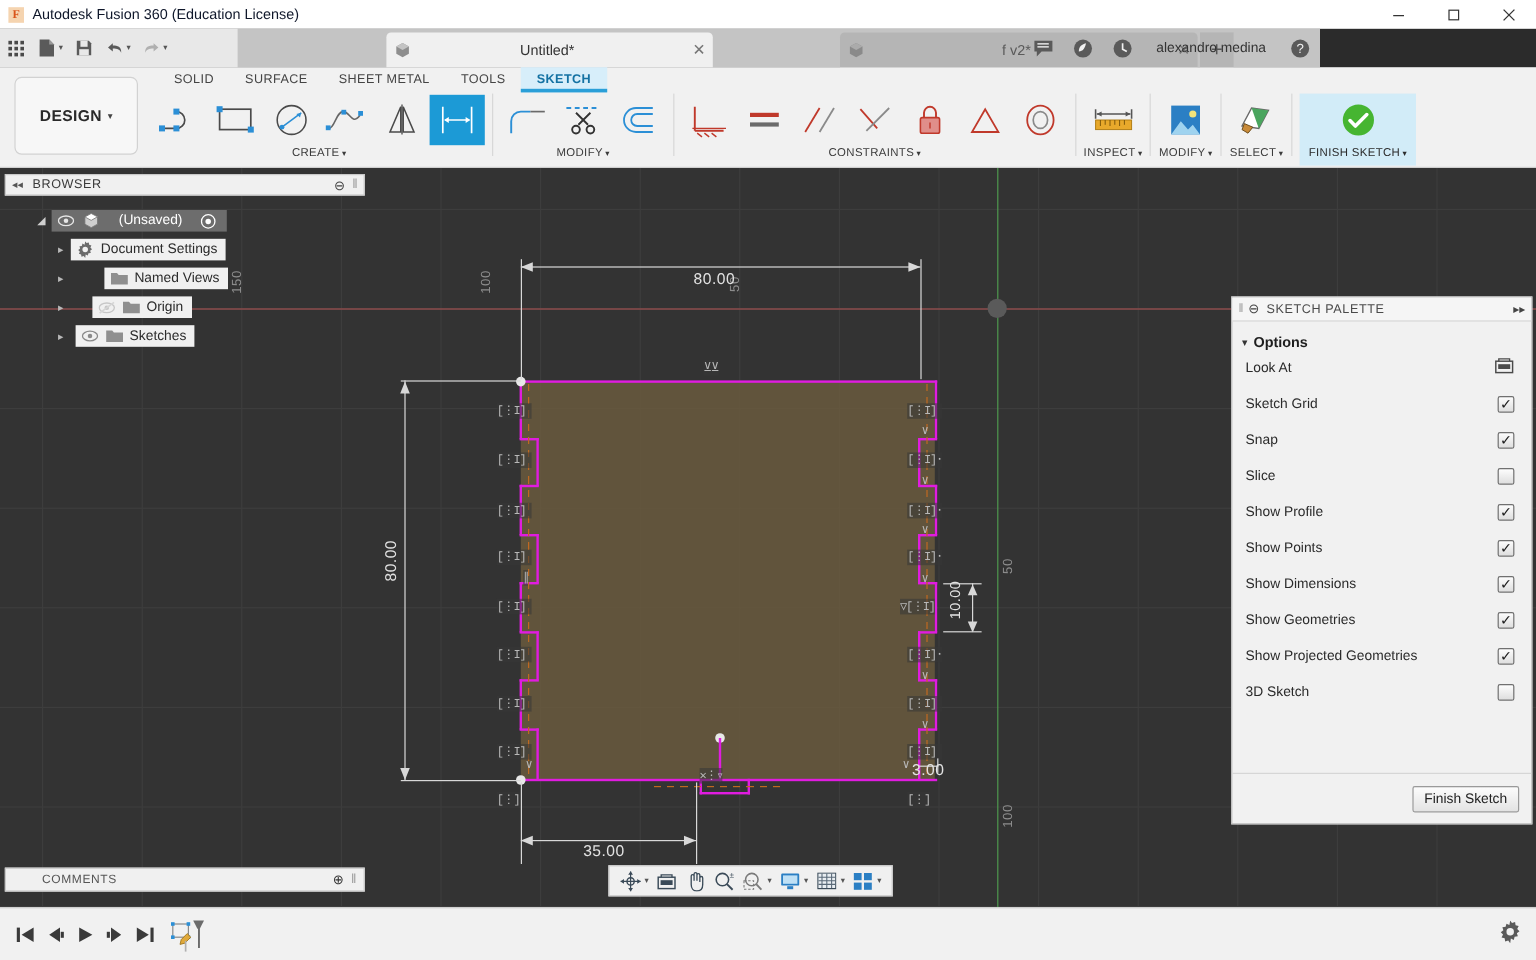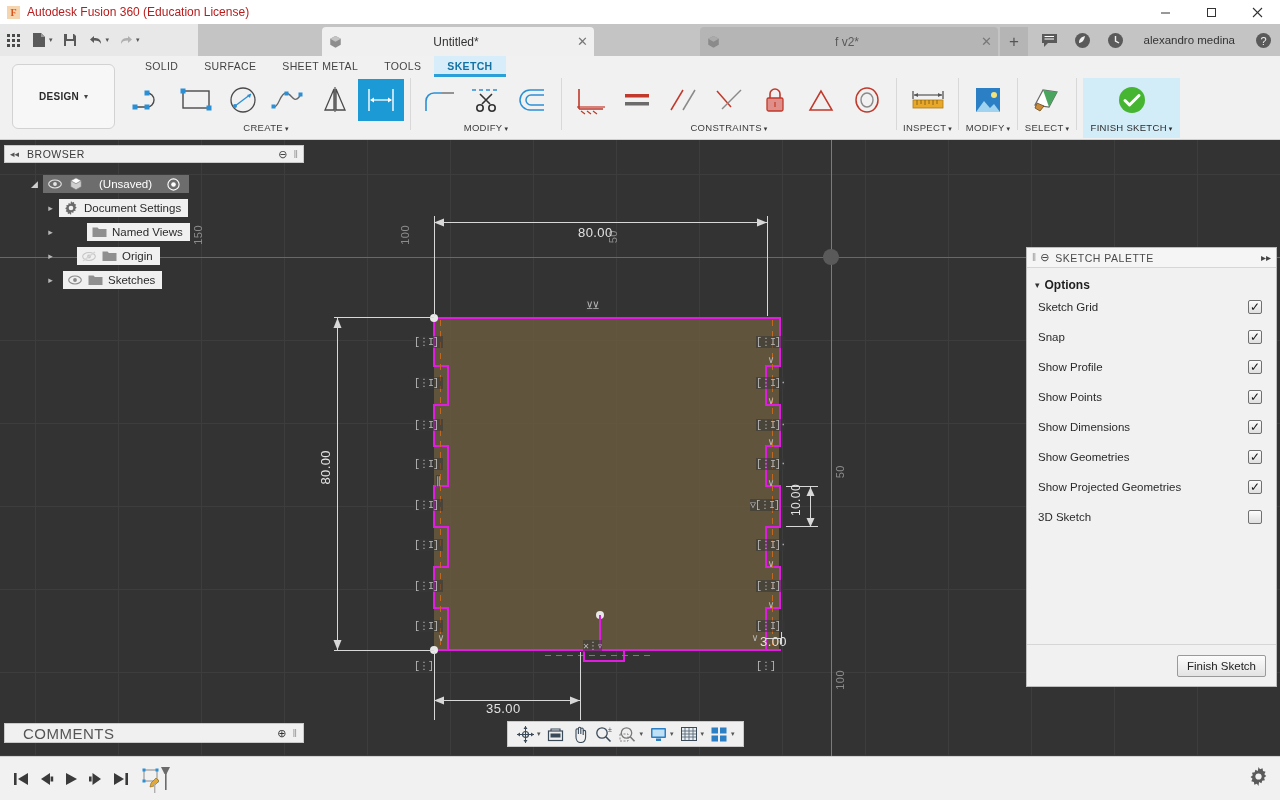--- a/index.html
+++ b/index.html
@@ -14,30 +14,30 @@
   
   .titlebar {
     position: absolute; top: 0; left: 0; width: 1280px; height: 24px;
     background: #ffffff; display: flex; align-items: center;
   }
   .tb-logo {
     width: 13px; height: 13px; margin-left: 7px; margin-right: 7px;
     background: #f5d4b0; color: #d9541a; font-size: 10px; font-weight: bold;
     line-height: 13px; text-align: center; font-family: "Liberation Serif", serif;
   }
-  .tb-title { font-size: 12px; color: #b91c1c; }
+  .tb-title { font-size: 12px; color: #0f172a; }
   .tb-winbtns { margin-left: auto; display: flex; height: 24px; }
   .tb-winbtn {
     width: 46px; height: 24px; display: flex; align-items: center; justify-content: center;
     color: #333; font-size: 12px;
   }
 
   
   .qabar {
-    position: absolute; top: 24px; left: 0; width: 1280px; height: 32px;
+    position: absolute; top: 24px; left: 0; width: 1100px; height: 32px;
     background: #c4c4c4;
   }
   .qa-left {
     position: absolute; left: 0; top: 0; width: 198px; height: 32px;
     background: #e8e8e8; display: flex; align-items: center;
   }
   .qa-icon { width: 26px; height: 32px; display:flex; align-items:center; justify-content:center; color:#444; }
   .qa-caret { font-size: 7px; color: #555; margin-left: -3px; margin-right: 4px; }
   .grid9 { display:grid; grid-template-columns: repeat(3,3px); grid-template-rows: repeat(3,3px); gap:2px; }
   .grid9 i { background:#4a4a4a; display:block; width:3px; height:3px; }
@@ -67,21 +67,21 @@
   
   .ribbon {
     position: absolute; top: 56px; left: 0; width: 1280px; height: 84px;
     background: #f1f1f1; border-bottom: 1px solid #cfcfcf;
   }
   .designbox {
     position: absolute; left: 12px; top: 8px; width: 103px; height: 65px;
     background: #f7f7f7; border: 1px solid #d2d2d2; border-radius: 6px;
     display: flex; align-items: center; justify-content: center;
   }
-  .designbox .t { font-size: 10px; font-weight: bold; color: #2a2a2a; letter-spacing: .3px;}
+  .designbox .t { font-size: 13px; font-weight: bold; color: #2a2a2a; letter-spacing: .3px;}
   .designbox .c { font-size: 8px; color: #444; margin-left: 5px; }
 
   .tabrow { position: absolute; left: 132px; top: 56px; height: 21px; display: flex; }
   .rtab {
     font-size: 10.5px; color: #444; padding: 4px 13px 3px 13px; letter-spacing: .35px;
   }
   .rtab.active { background: #d7eefa; color: #1472a3; border-bottom: 3px solid #2a9fd8; font-weight:bold;}
 
   .panels { position: absolute; left: 128px; top: 78px; height: 60px; display: flex; align-items: flex-start; }
   .panel { display: flex; flex-direction: column; align-items: center; position: relative; height: 60px; }
@@ -141,21 +141,21 @@
   .bchip .ico { width:18px; display:flex; align-items:center; justify-content:center; color:#6a6a6a; }
   .bchip .nm { margin-left: 4px; }
   .bchip.sel { background:#6d6d6d; color:#fff; }
   .bchip.sel .ico { color:#e6e6e6; }
 
   
   .comments {
     position: absolute; left: 4px; top: 723px; width: 300px; height: 20px;
     background:#f0f0f0; border:1px solid #c9c9c9; display:flex; align-items:center; padding:0 6px;
   }
-  .comments .t { font-size: 15px; color:#555; letter-spacing:.5px; margin-left:12px;}
+  .comments .t { font-size: 10px; color:#555; letter-spacing:.5px; margin-left:24px;}
   .comments .r { margin-left:auto; display:flex; align-items:center; gap:6px; color:#333; font-size:11px;}
 
   
   .palette {
     position: absolute; left: 1026px; top: 247px; width: 251px; height: 440px;
     background: #f1f1f1; border: 1px solid #bdbdbd;
     display:flex; flex-direction: column;
   }
   .phead { height: 20px; background:#f5f5f5; border-bottom:1px solid #d6d6d6;
            display:flex; align-items:center; padding: 0 5px; }
@@ -925,31 +925,45 @@
       <span class="t">SKETCH PALETTE</span>
       <span class="r">▸▸</span>
     </div>
 
     <div class="psect">
       <span class="ca">▾</span>
       <span class="t">Options</span>
     </div>
 
 
+    <div class="prow">
+      <span class="lbl">Look At</span>
+      <span class="ctl">
+        <svg width="17" height="15" viewBox="0 0 17 15">
+            <rect x="1.5" y="4" width="14" height="9.5" fill="none" stroke="#4a4a4a" stroke-width="1.2"></rect>
+            <rect x="3.5" y="6.5" width="10" height="4" fill="#4a4a4a"></rect>
+            <path d="M4 4V2h9v2" fill="none" stroke="#4a4a4a" stroke-width="1.1"></path>
+          </svg>
+      </span>
+    </div>
 
     <div class="prow">
       <span class="lbl">Sketch Grid</span>
       <span class="ctl cbx">✓</span>
     </div>
 
     <div class="prow">
       <span class="lbl">Snap</span>
       <span class="ctl cbx">✓</span>
     </div>
 
+    <div class="prow">
+      <span class="lbl">Slice</span>
+      <span class="ctl cbx"></span>
+    </div>
 
     <div class="prow">
       <span class="lbl">Show Profile</span>
       <span class="ctl cbx">✓</span>
     </div>
 
     <div class="prow">
       <span class="lbl">Show Points</span>
       <span class="ctl cbx">✓</span>
     </div>

